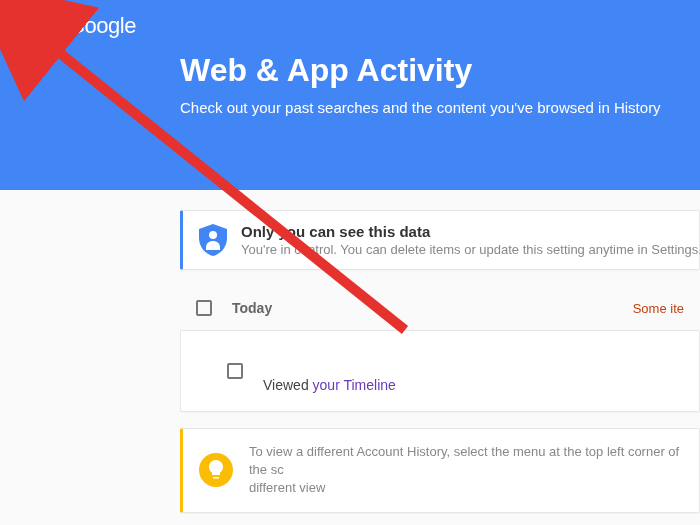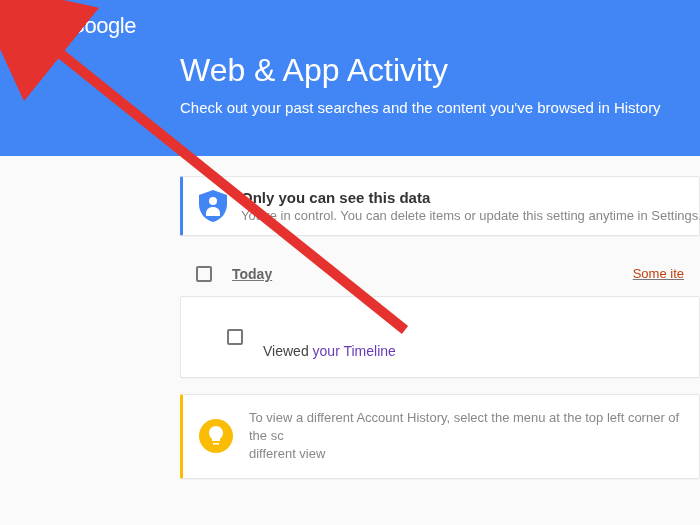--- a/index.html
+++ b/index.html
@@ -6,21 +6,21 @@
     body {
       font-family: Arial, "Helvetica Neue", sans-serif;
       background: #fafafa;
       width: 700px;
       height: 525px;
       overflow: hidden;
       position: relative;
     }
     .header {
       background: #4285f4;
-      height: 156px;
+      height: 190px;
       padding: 0;
       position: relative;
     }
     .topbar {
       display: flex;
       align-items: center;
       padding: 6px 10px;
     }
     .menu-btn {
       width: 40px;
@@ -51,21 +51,21 @@
       margin-left: 18px;
       letter-spacing: -0.5px;
       font-weight: 400;
     }
     .hero {
       padding-left: 180px;
       color: #fff;
     }
     .hero-title {
       font-size: 32px;
-      font-weight: 400;
+      font-weight: 700;
       margin-bottom: 10px;
     }
     .hero-sub {
       font-size: 15px;
       font-weight: 300;
       white-space: nowrap;
     }
     .content {
       padding-left: 180px;
       padding-top: 20px;
@@ -97,24 +97,24 @@
       font-weight: 600;
       margin-bottom: 2px;
     }
     .privacy-text p {
       font-size: 13px;
       color: #888;
       white-space: nowrap;
     }
     .today-row {
       display: flex;
+      align-items: center;
       padding: 14px 16px;
       color: #777;
       font-size: 14px;
-      text-decoration: underline;
     }
     .checkbox {
       width: 16px;
       height: 16px;
       border: 2px solid #777;
       border-radius: 2px;
       margin-right: 20px;
       flex-shrink: 0;
     }
     .today-label { font-weight: 600; color: #666; }

